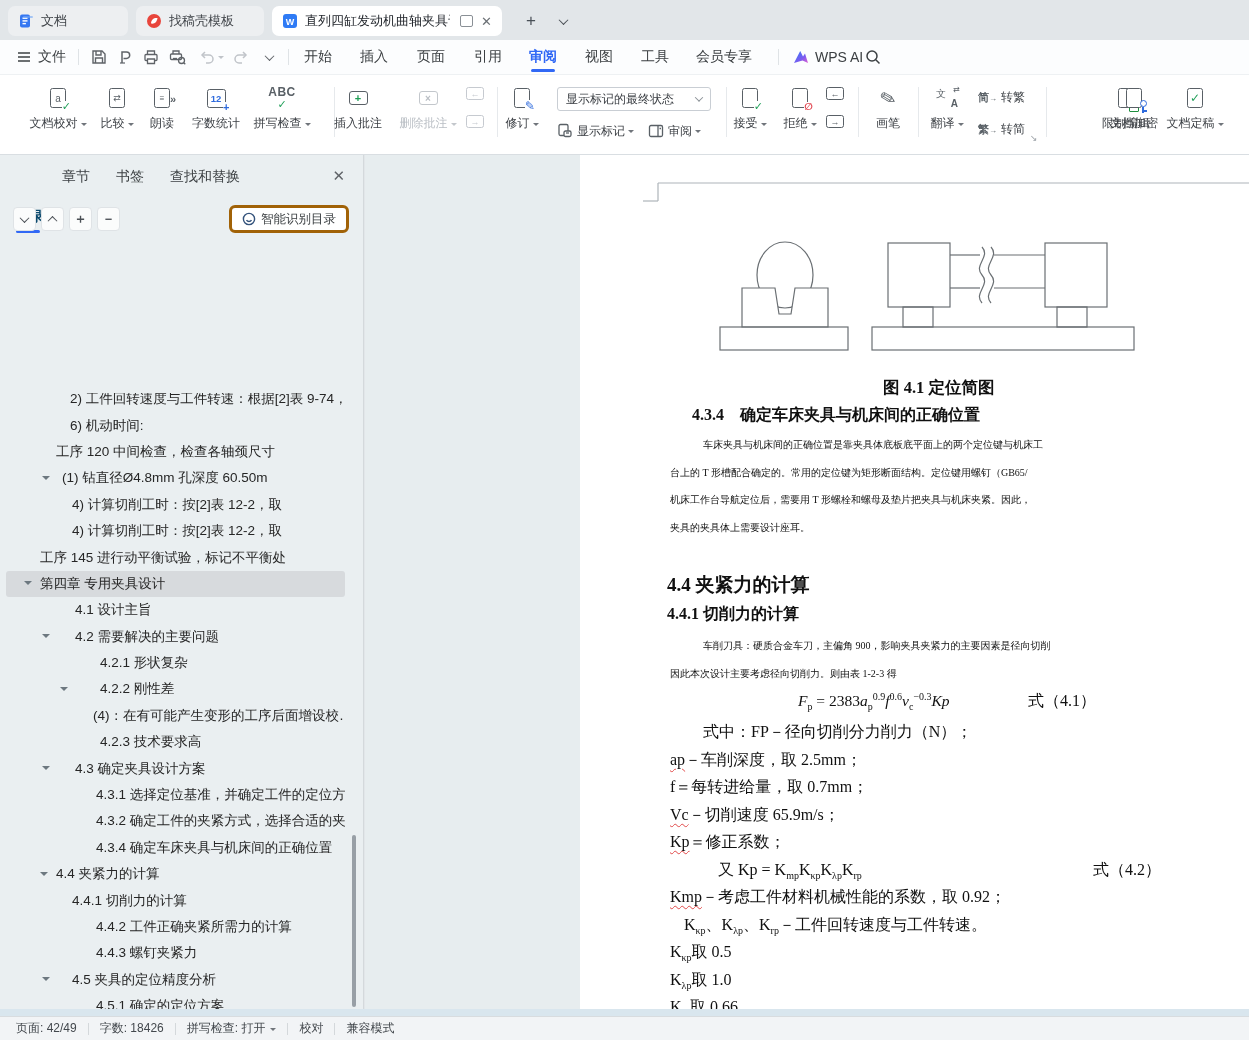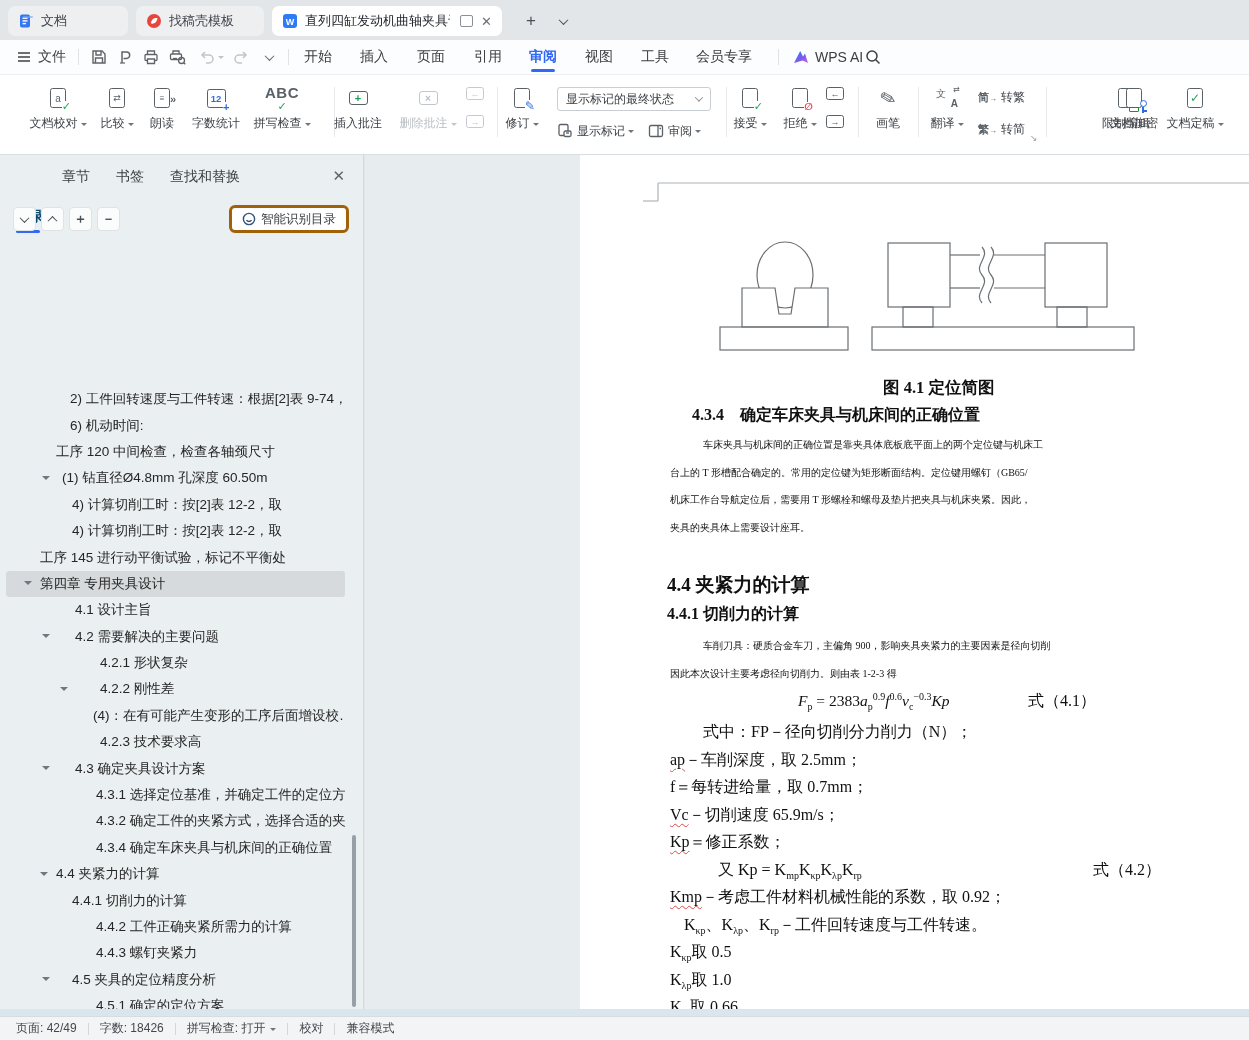--- a/index.html
+++ b/index.html
@@ -299,21 +299,21 @@
             <span class="badge bblue" style="right:-5px;bottom:-6px;">+</span>
           </span>
         </div>
       <div class="rlb">
           <span>字数统计</span>
         </div>
     </div>
     <div class="rbtn" style="left:250px;">
       <div class="ric">
           <span style="display:flex;flex-direction:column;align-items:center;line-height:1;">
-            <span style="font-size:15px;font-weight:bold;color:#596066;letter-spacing:.5px;">ABC</span>
+            <span style="font-size:12px;font-weight:bold;color:#596066;letter-spacing:.5px;">ABC</span>
             <span style="color:#22a05a;font-weight:bold;font-size:11px;margin-top:1px;">✓</span>
           </span>
         </div>
       <div class="rlb">
           <span>拼写检查</span>
           <span class="caret"></span>
         </div>
     </div>
 
     <div class="rdiv" style="left:334px;"></div>

